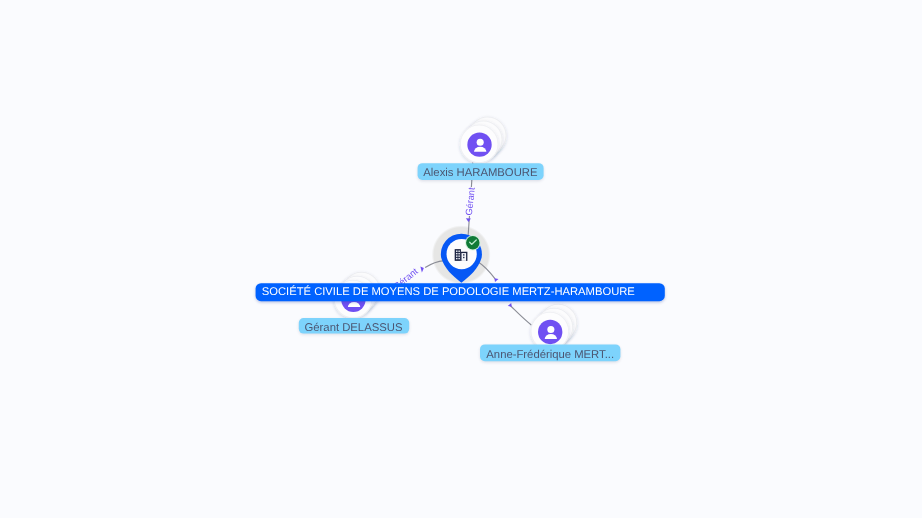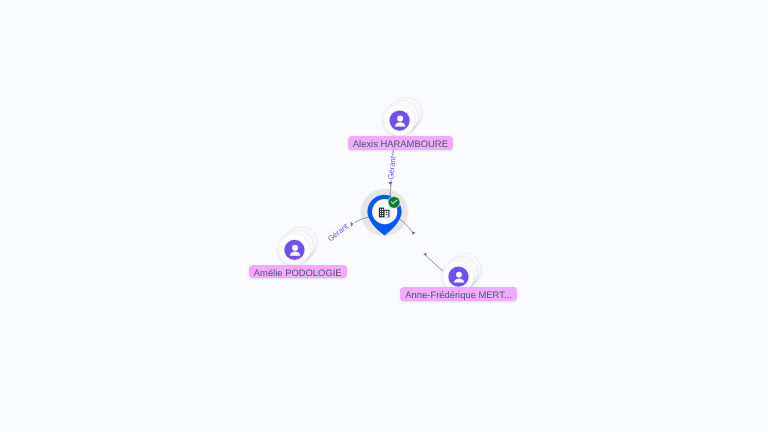--- a/index.html
+++ b/index.html
@@ -1,20 +1,20 @@
 <!DOCTYPE html>
 <html><head>
 <meta charset="utf-8">
 <style>
   html,body{margin:0;padding:0;}
   body{width:768px;height:432px;overflow:hidden;background:#fafbfe;
        font-family:"Liberation Sans",sans-serif;-webkit-font-smoothing:antialiased;text-rendering:geometricPrecision;}
   #stage{transform:translateZ(0);position:relative;width:768px;height:432px;overflow:hidden;background:#fafbfe;}
   svg.layer{position:absolute;left:0;top:0;width:768px;height:432px;overflow:visible;}
-  .nodelabel{opacity:.999;position:absolute;background:#f0abfc;border-radius:4px;
+  .nodelabel{opacity:.999;position:absolute;background:#7dd3fc;border-radius:4px;
      color:#4c5672;font-size:9.42px;white-space:nowrap;line-height:15.0px;height:13.6px;
      padding:0 5.2px;box-shadow:0 1px 2.5px rgba(40,50,90,.14);letter-spacing:0;}
   .banner{opacity:.999;position:absolute;background:#0062ff;border-radius:4.5px;color:#fff;
      font-size:9.35px;white-space:nowrap;line-height:15.4px;height:15.4px;
      padding:0 5.0px;width:330.5px;
      letter-spacing:.0px;box-shadow:0 1px 2.5px rgba(30,60,160,.30);}
 </style>
 </head>
 <body>
 
@@ -107,16 +107,17 @@
       </g>
       <g>
         <circle cx="394" cy="202.3" r="6.45" fill="#d4f0dc" opacity="0.85"></circle>
         <circle cx="394" cy="202.3" r="5.6" fill="#107b36"></circle>
         <path d="M391.4,201.9 L393.0,203.7 L396.9,200.0" fill="none" stroke="#b9e9cb" stroke-width="1.05" stroke-linecap="round" stroke-linejoin="round"></path>
       </g>
     </g>
   </svg>
 
   <div class="nodelabel" style="left:347.6px;top:136px;">Alexis HARAMBOURE</div>
-  <div class="nodelabel" style="left:248.6px;top:264.7px;">Amélie PODOLOGIE</div>
+  <div class="nodelabel" style="left:248.6px;top:264.7px;">Gérant DELASSUS</div>
   <div class="nodelabel" style="left:400.1px;top:287px;">Anne-Frédérique MERT...</div>
 
+  <div class="banner" style="left:213.2px;top:236px;">SOCIÉTÉ CIVILE DE MOYENS DE PODOLOGIE MERTZ-HARAMBOURE</div>
 </div>
 
 </body></html>

